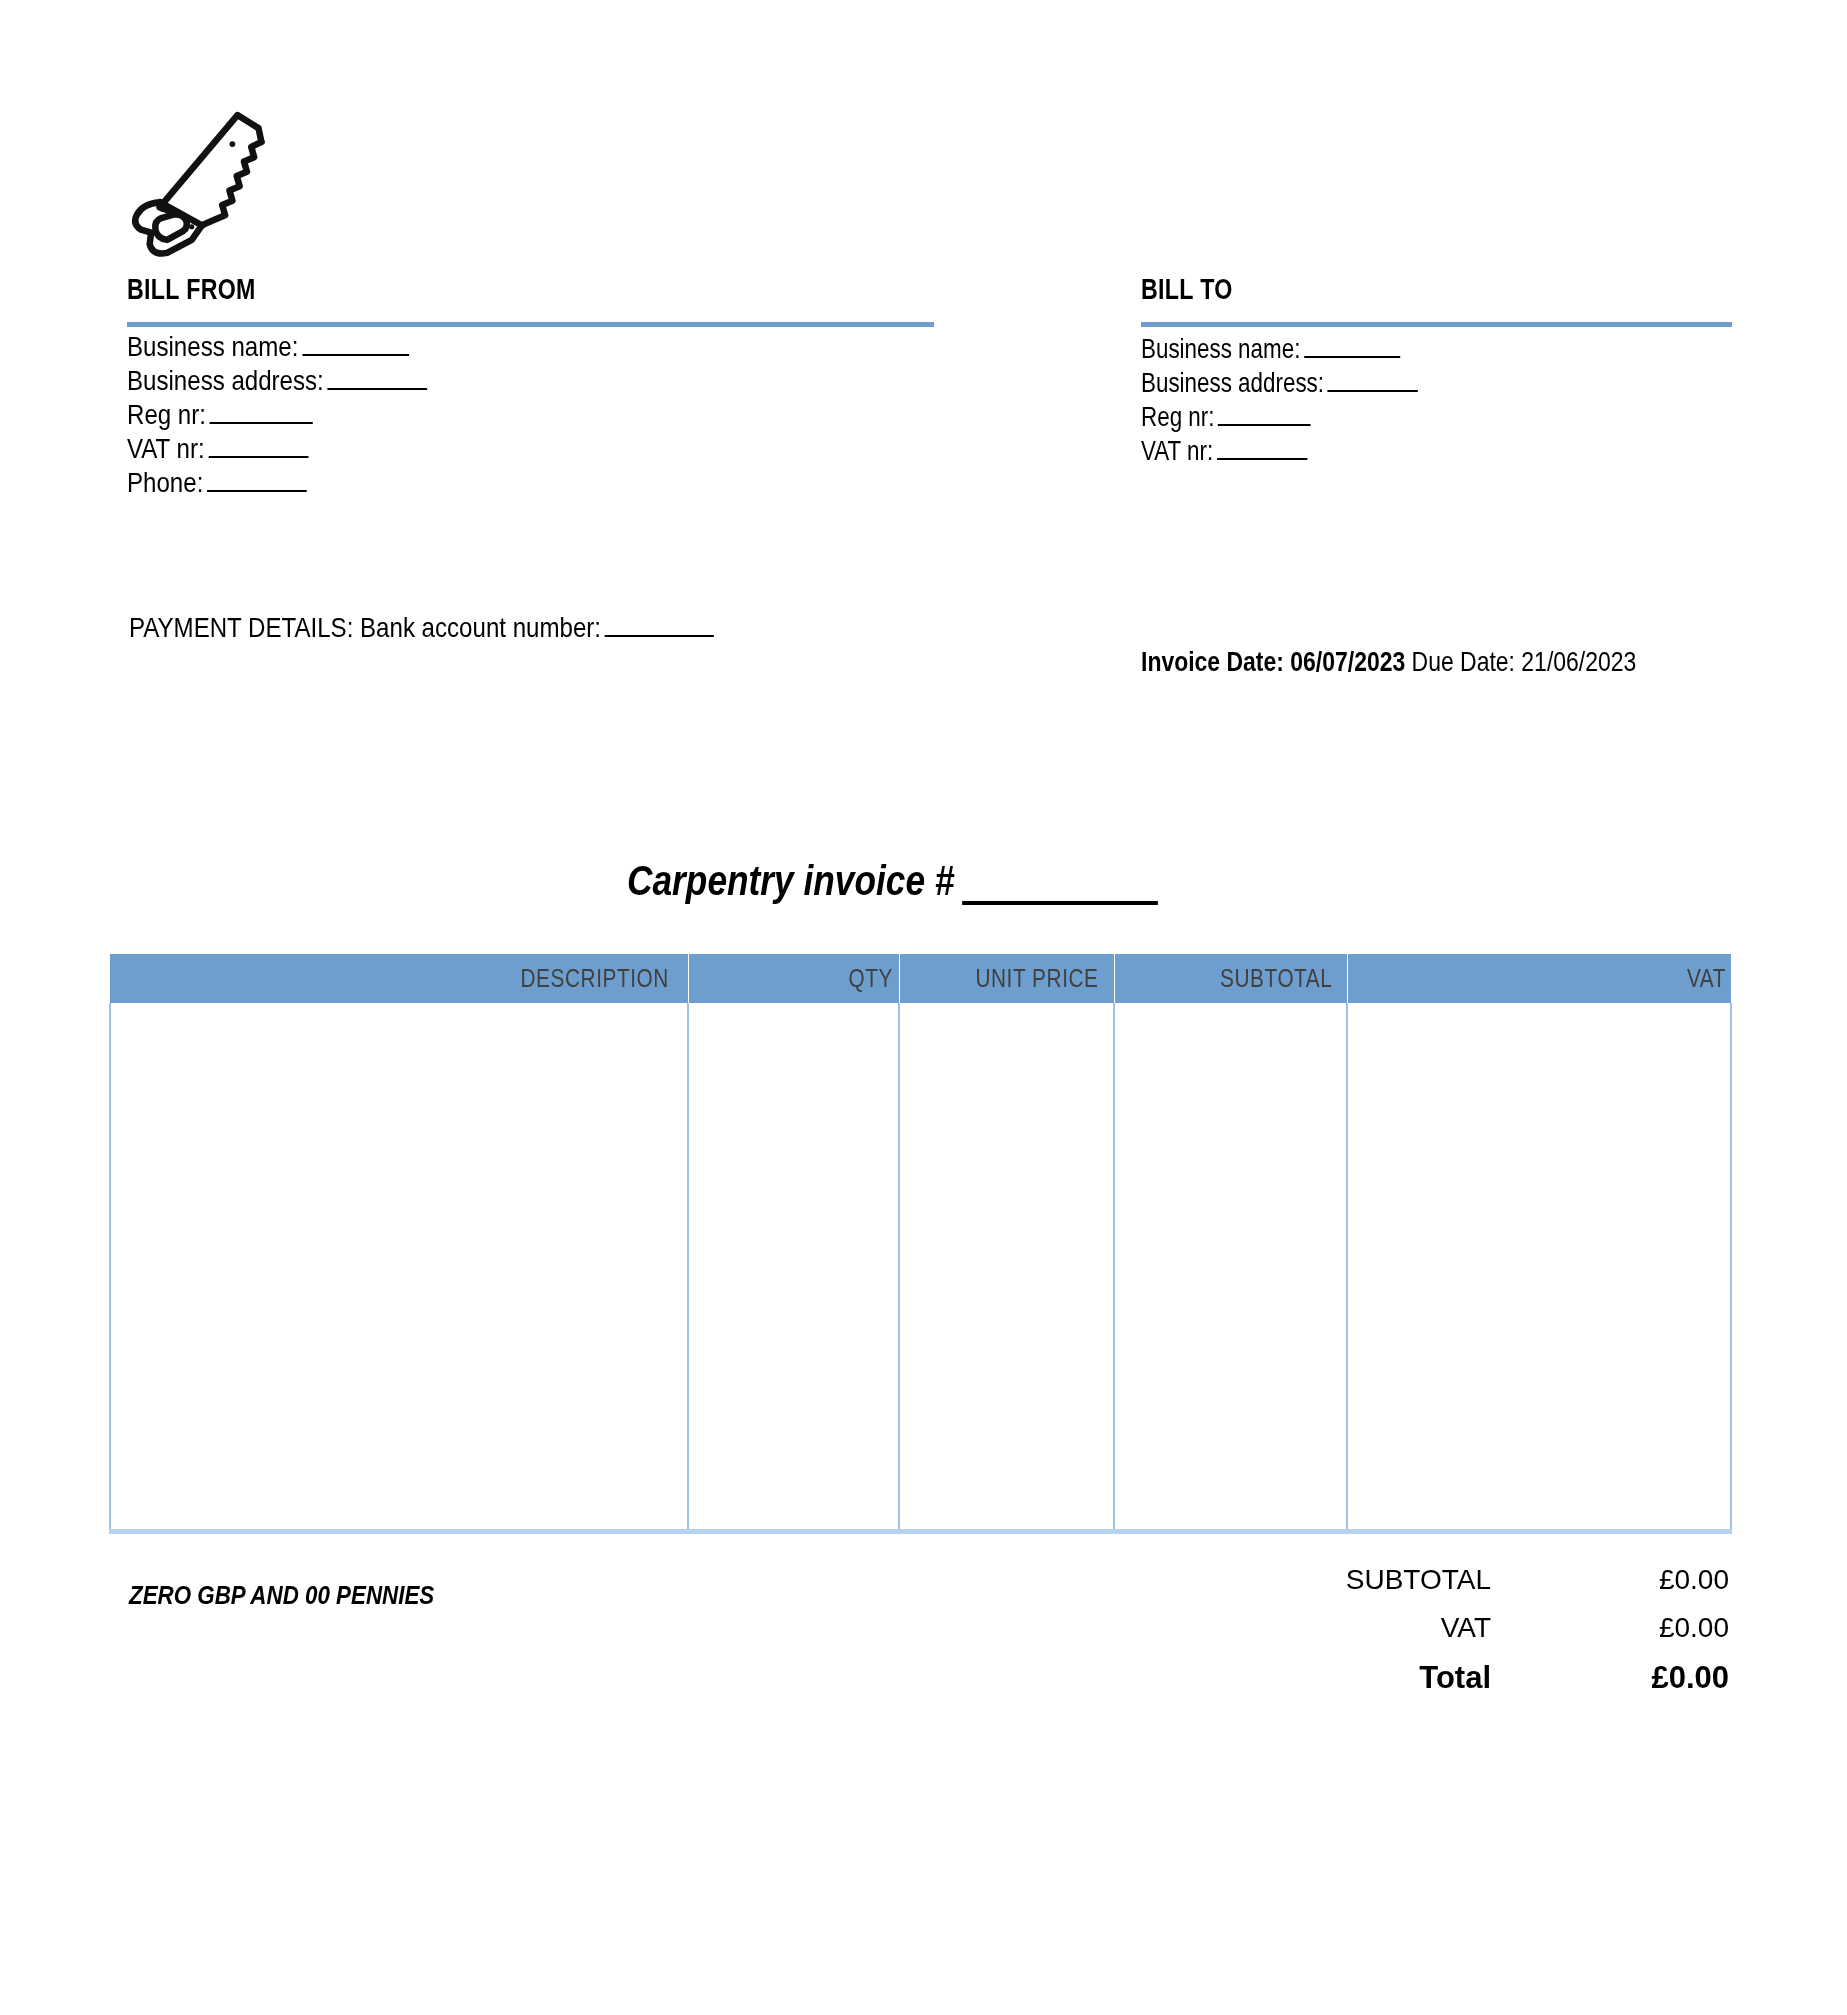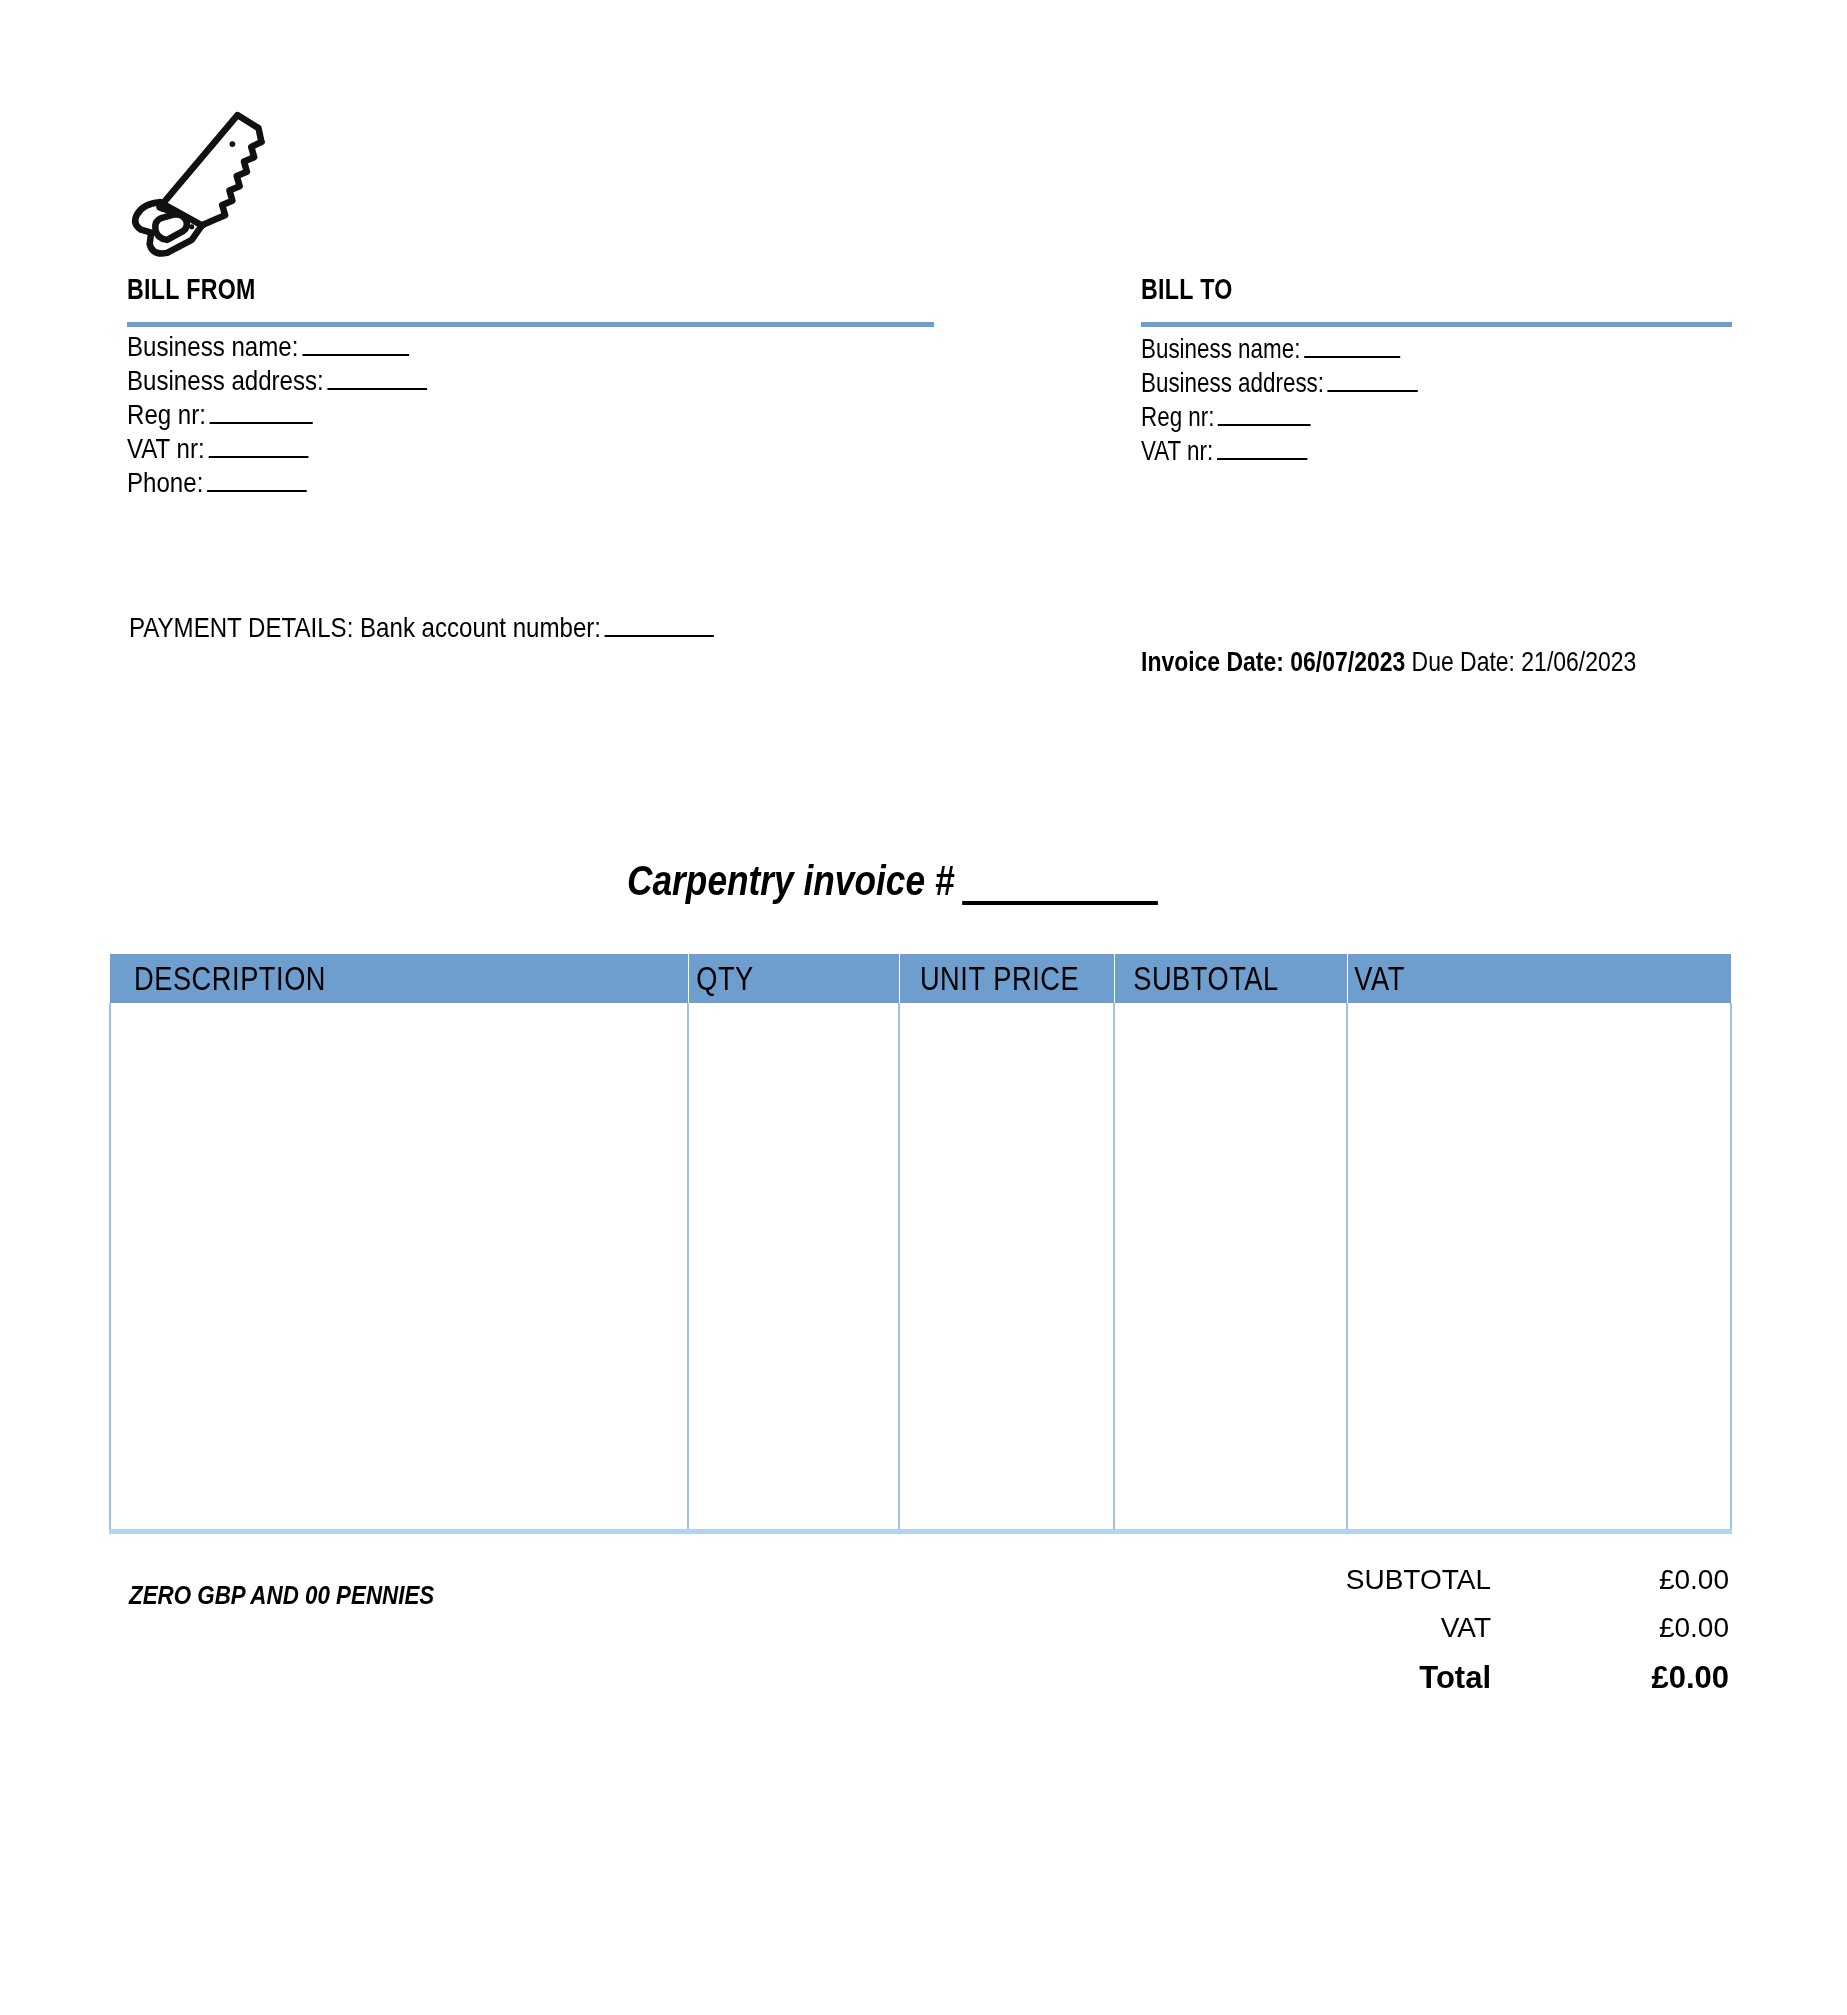--- a/index.html
+++ b/index.html
@@ -111,25 +111,25 @@
   .tbl {
     position: absolute;
     left: 109px;
     top: 954px;
     width: 1621px;
     border-collapse: collapse;
     table-layout: fixed;
   }
   .tbl th {
     background: #6D9ECE;
-    color: #000000;
+    color: #404040;
     font-weight: 400;
-    font-size: 34px;
+    font-size: 26px;
     height: 49px;
-    text-align: left;
+    text-align: right;
     border-right: 1.5px solid #ffffff;
     border-bottom: 1.5px solid #ffffff;
     padding: 0;
   }
   .tbl th:last-child { border-right: none; }
   .tbl th span {
     display: inline-block;
     transform: scaleX(0.80);
     white-space: nowrap;
     letter-spacing: 0.7px;

